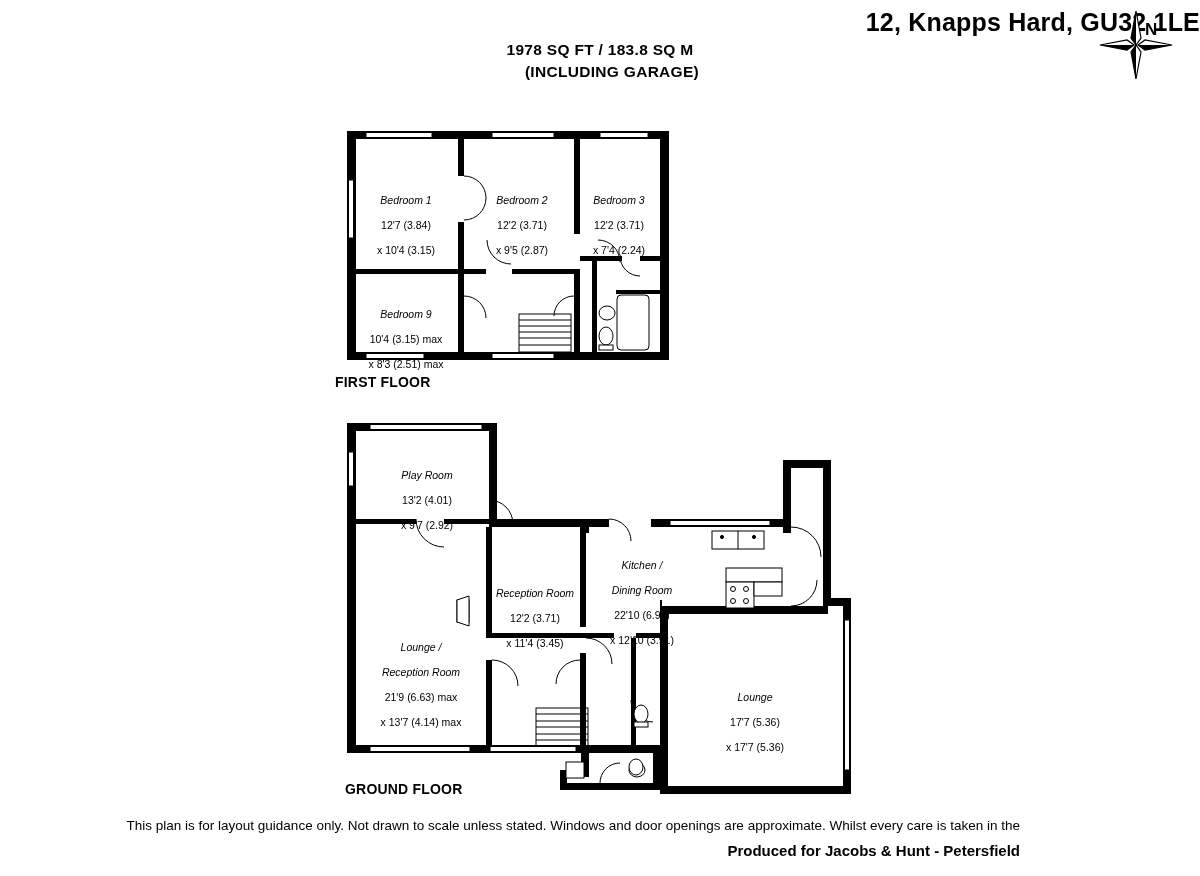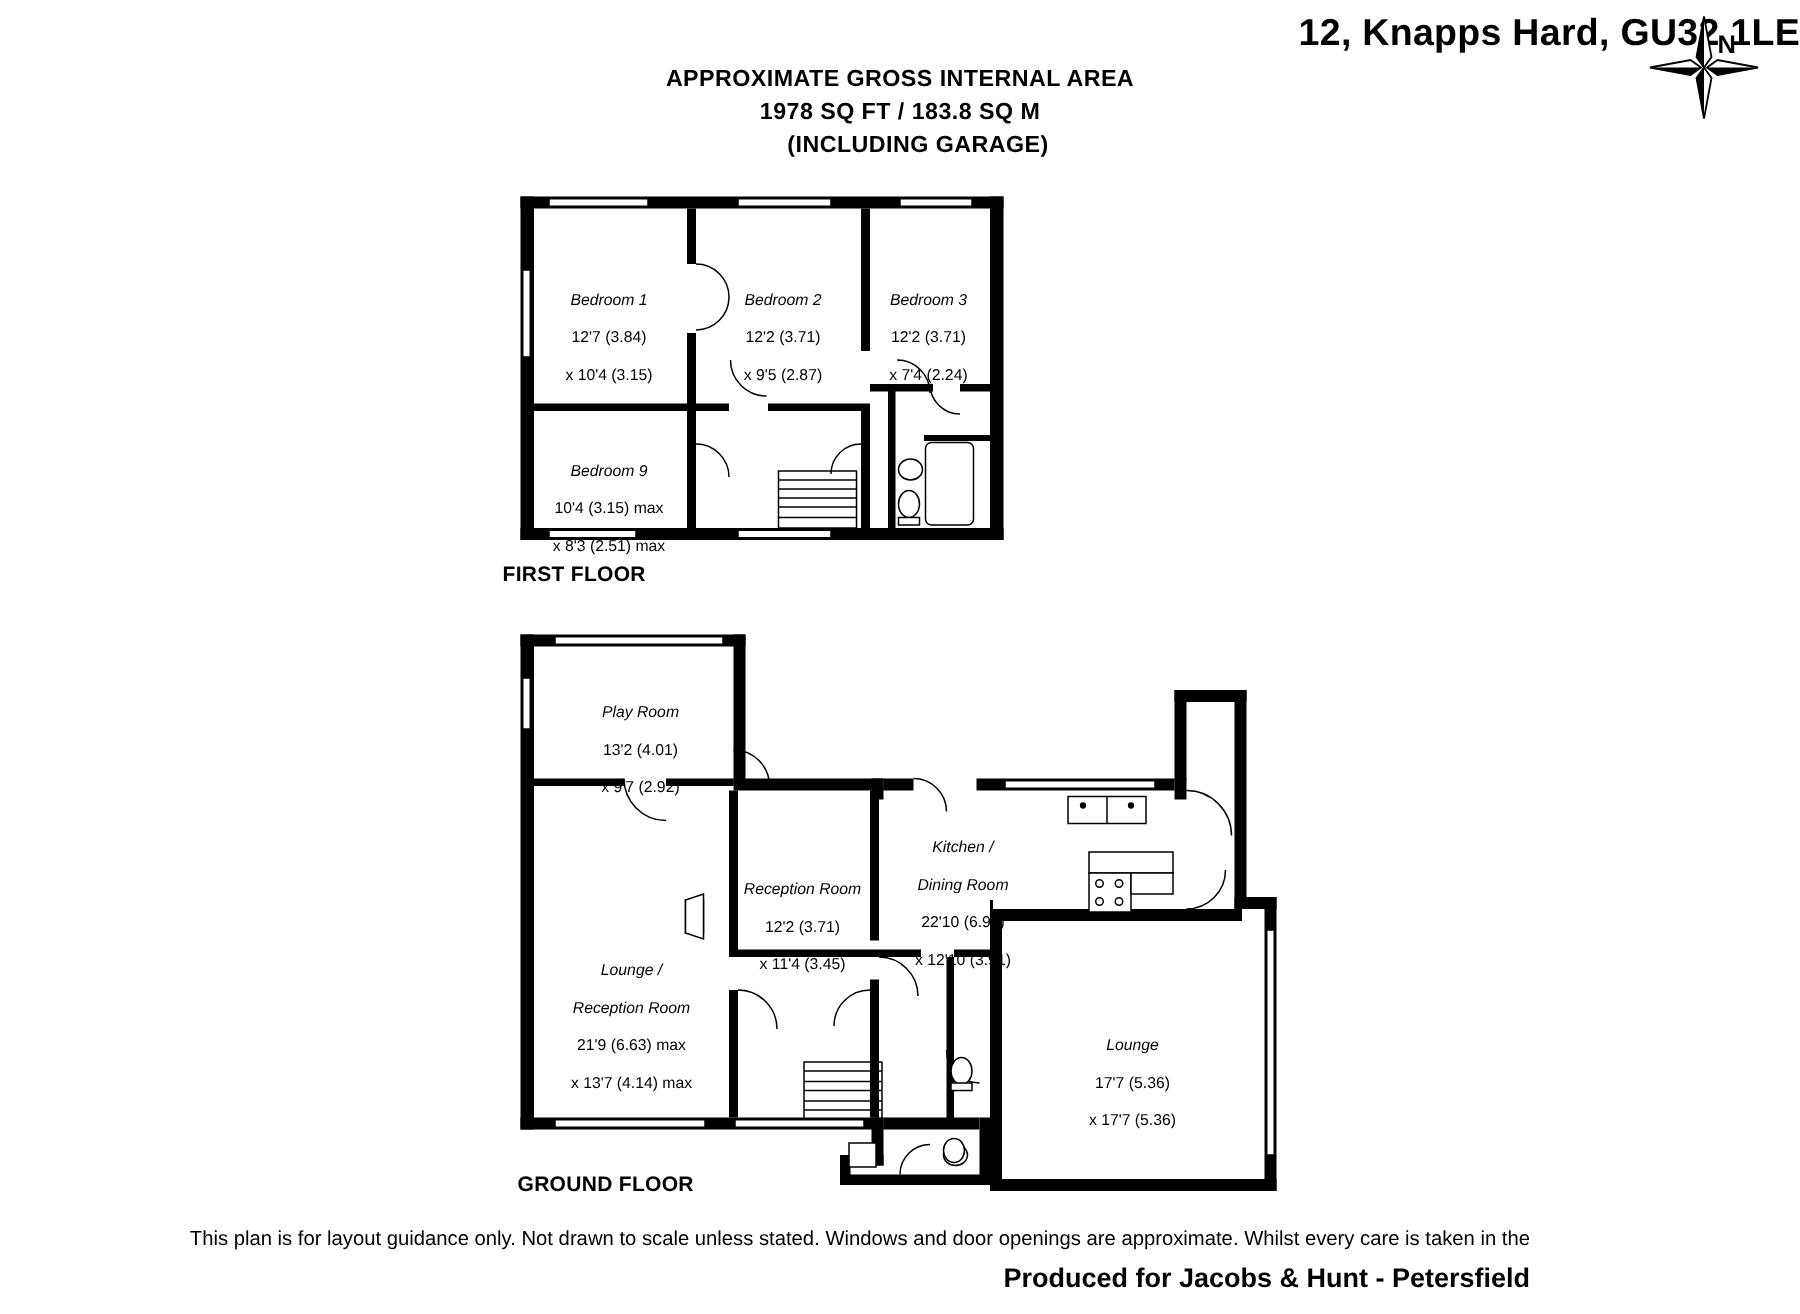--- a/index.html
+++ b/index.html
@@ -85,31 +85,30 @@
     left: 0;
     top: 816px;
     width: 1020px;
     text-align: right;
   }
   .footer .fline {
     font-size: 13.5px;
     line-height: 20px;
   }
   .footer .fprod {
-    font-size: 18px;
+    font-size: 15px;
     font-weight: bold;
     margin-top: 6px;
   }
 </style>
 </head>
 <body>
 
 <div class="header">
   <div class="title">12, Knapps Hard, GU32 1LE</div>
-  <div class="subline s1">APPROXIMATE GROSS INTERNAL AREA</div>
   <div class="subline s2">1978 SQ FT / 183.8 SQ M</div>
   <div class="subline s3">(INCLUDING GARAGE)</div>
 </div>
 
 <div class="compass">
   <svg width="80" height="74" viewBox="0 0 80 74">
     <g stroke="#000" stroke-width="1.2" fill="none">
       <path d="M40 3 L45 30 L40 37 L35 30 Z" fill="#fff"></path>
       <path d="M40 71 L45 44 L40 37 L35 44 Z" fill="#fff"></path>
       <path d="M4 37 L31 32 L38 37 L31 42 Z" fill="#fff"></path>

